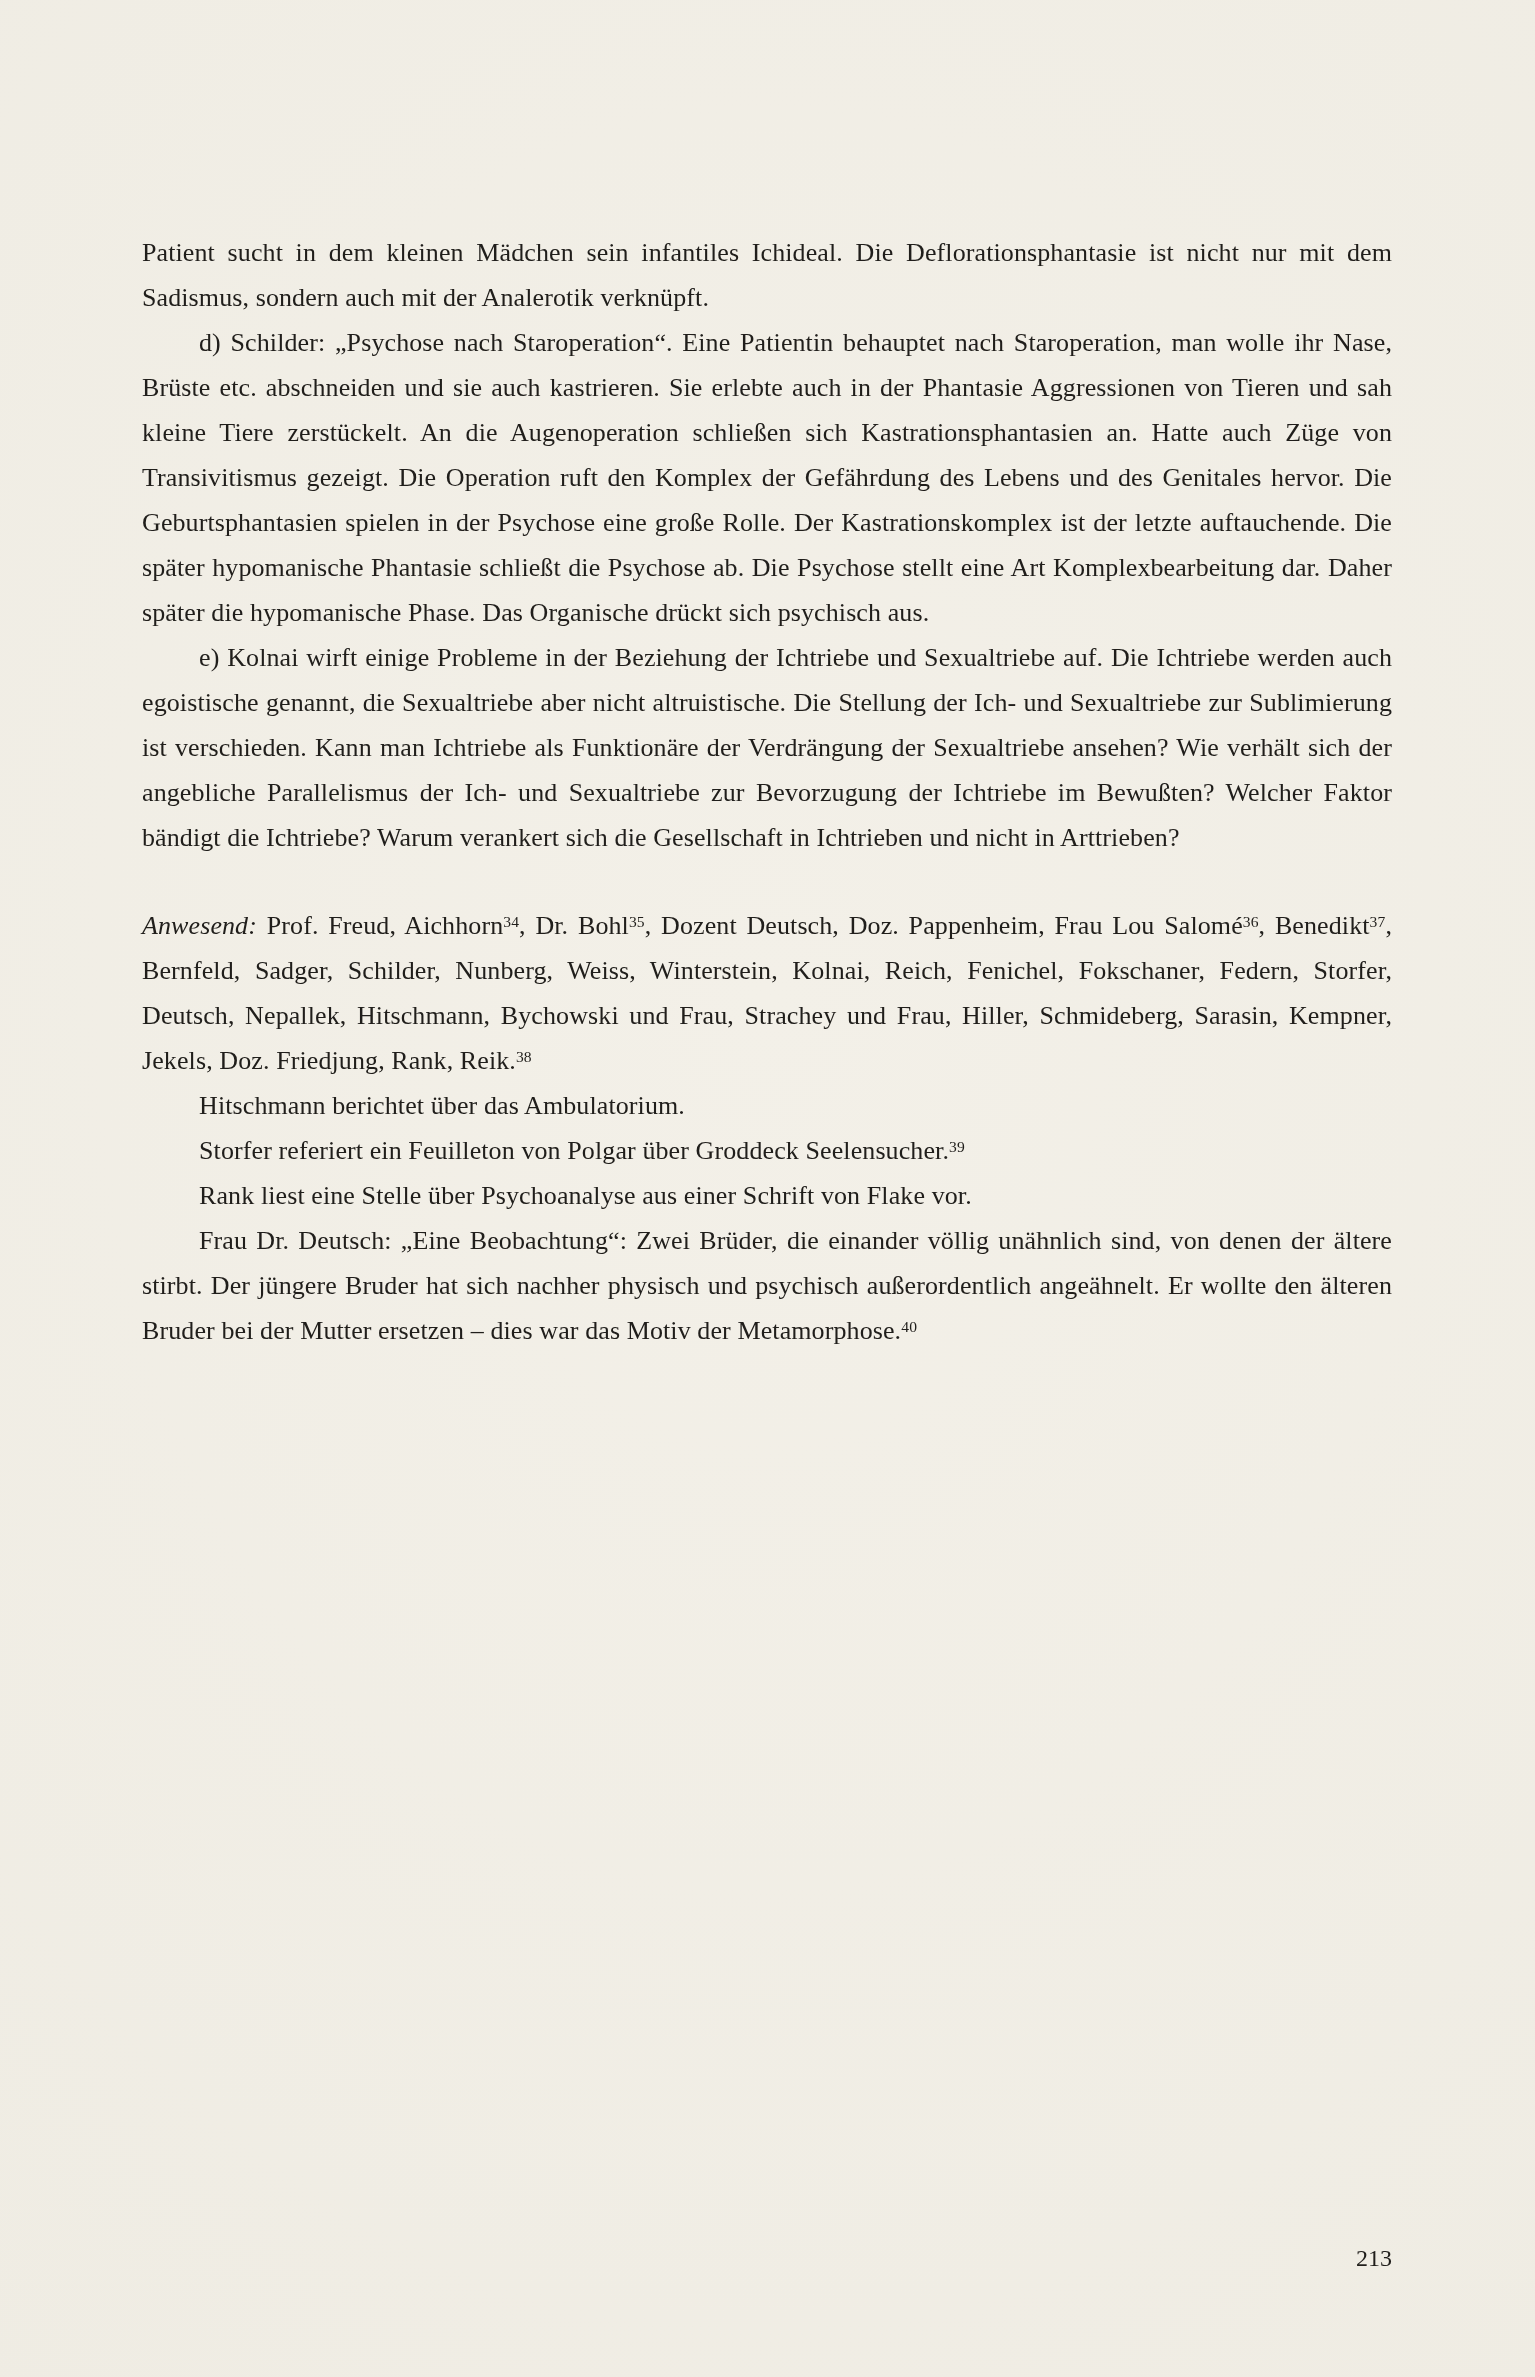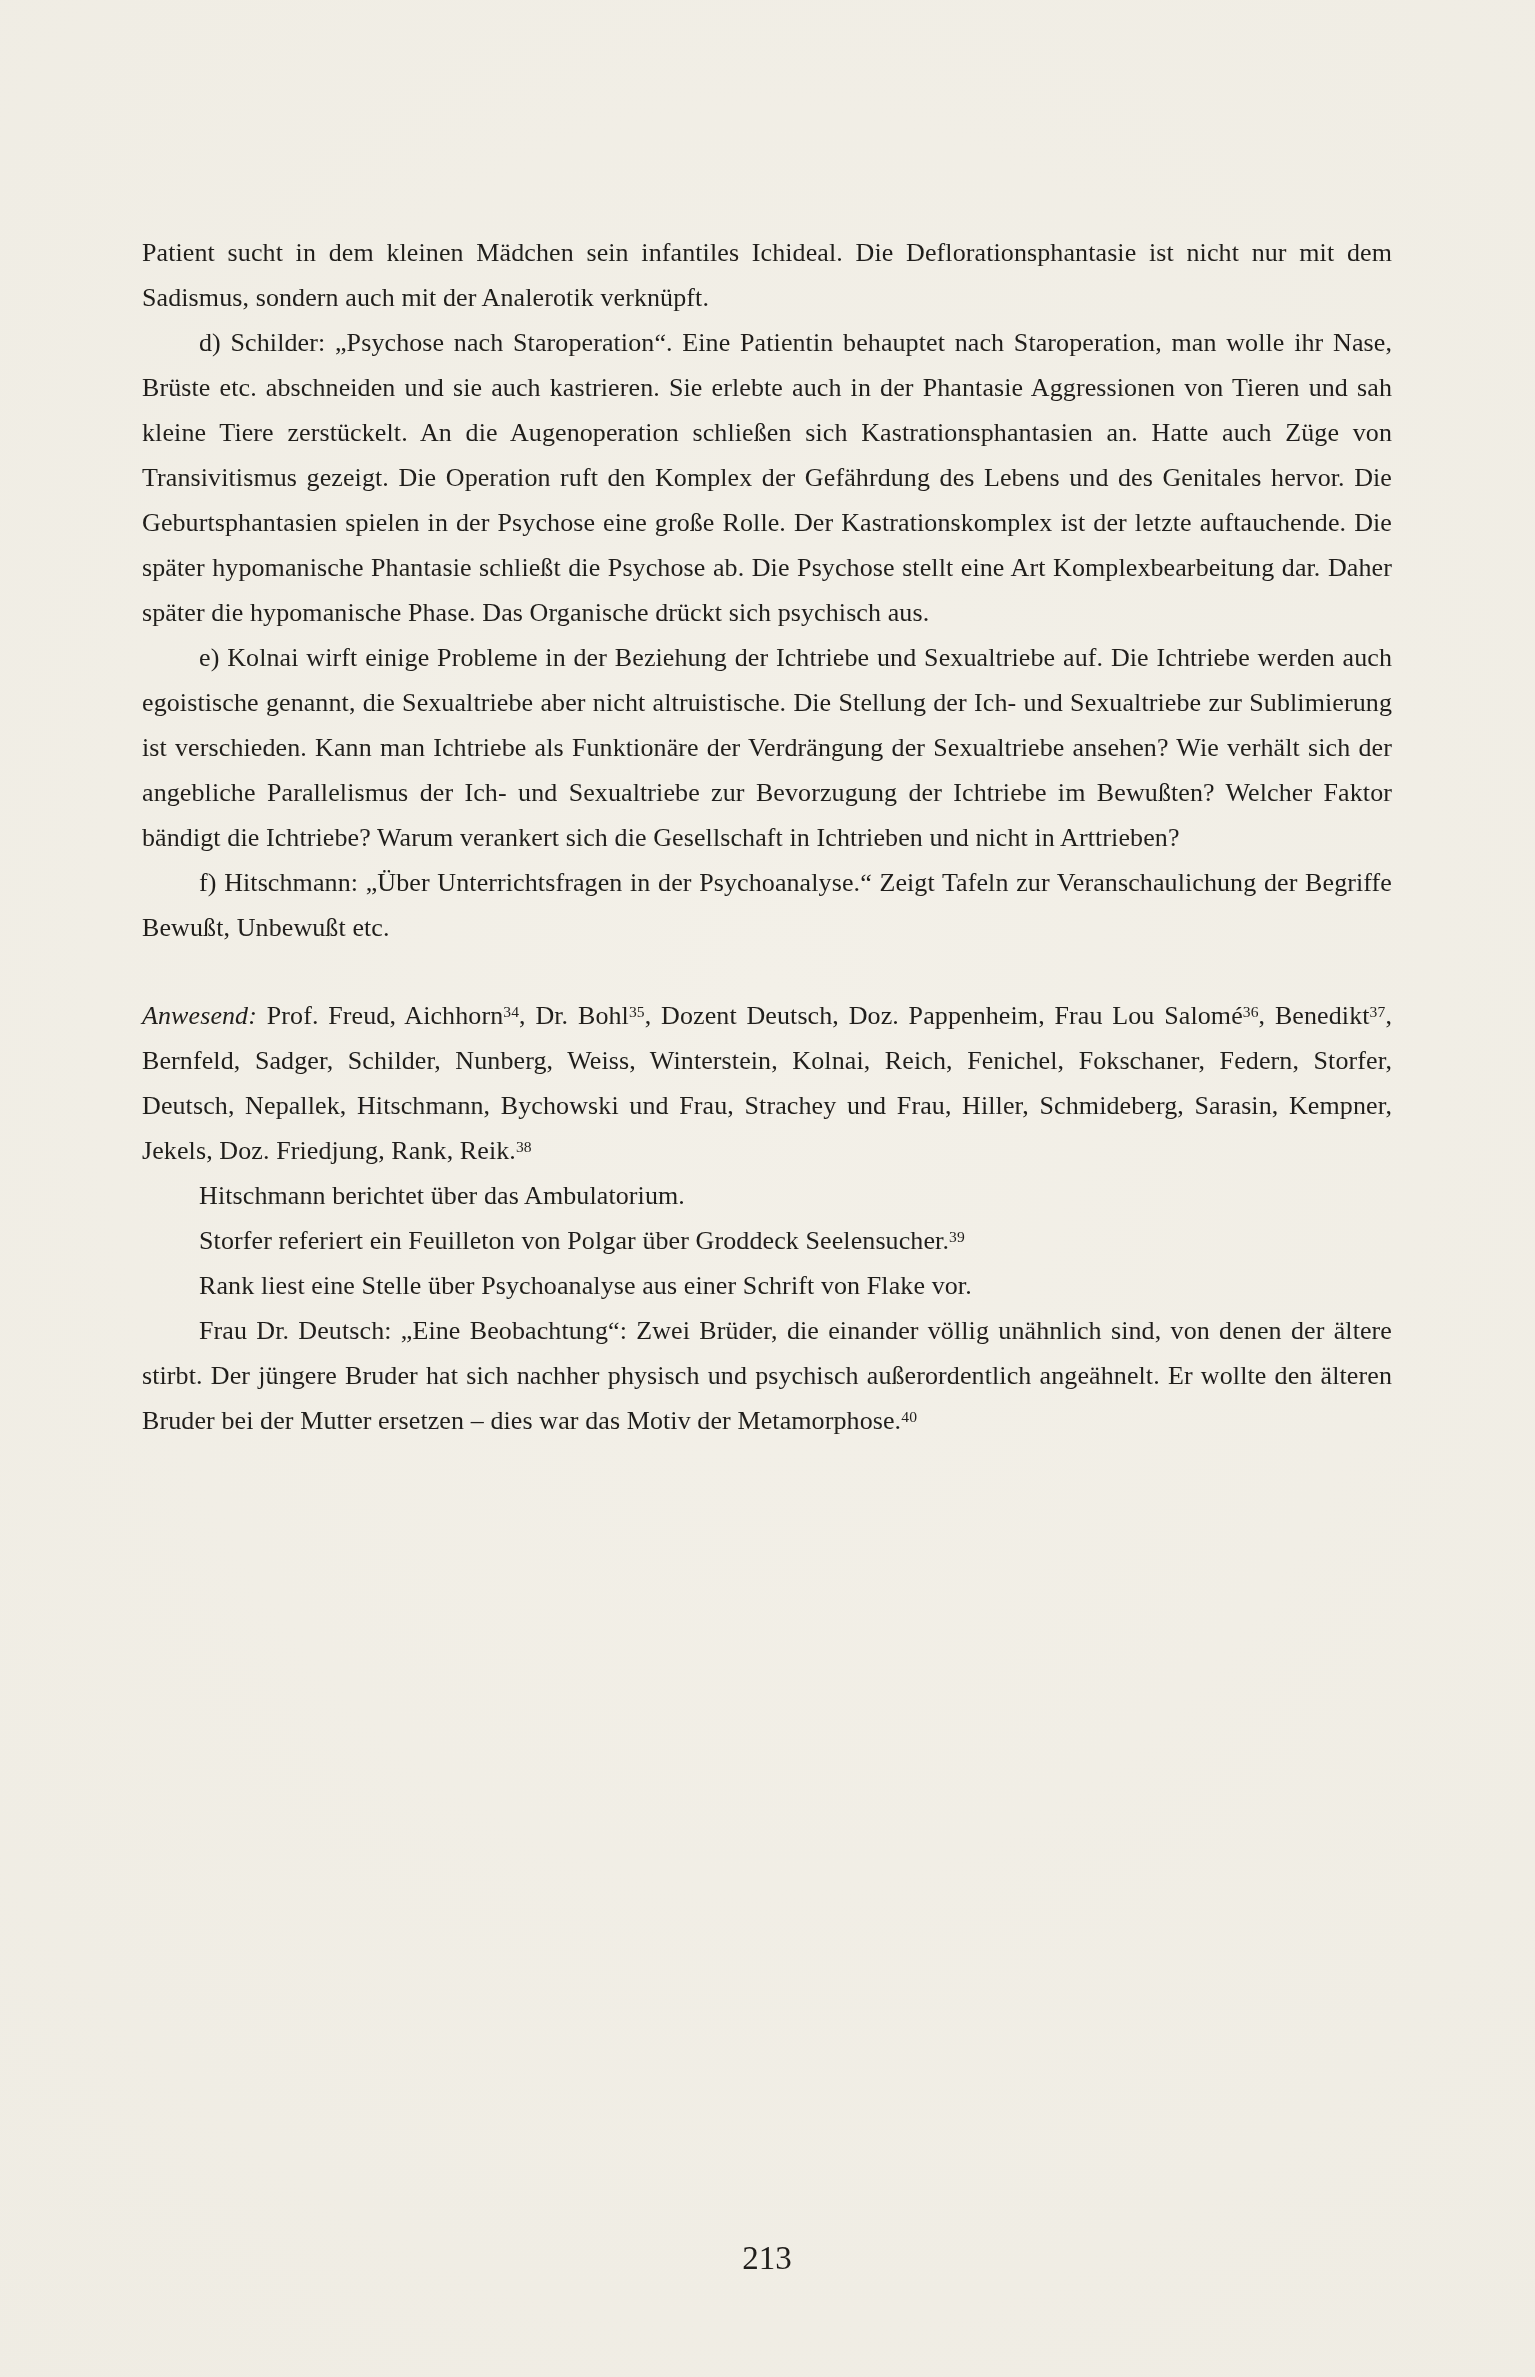--- a/index.html
+++ b/index.html
@@ -49,36 +49,35 @@
     position: relative;
     top: -0.48em;
   }
   .text-block em {
   }
   .page-number {
     position: absolute;
     left: 142px;
     top: 2236px;
     width: 1250px;
-    text-align: center;
-    font-size: 33px;
+    text-align: right;
+    font-size: 24px;
     line-height: 45px;
     color: #201e1b;
   }
 </style>
 </head>
 <body>
 
 <div class="book-page">
   <div class="text-block">
 
   <p><span>Patient sucht in dem kleinen Mädchen sein infantiles Ichideal. Die Deflorationsphantasie ist nicht nur mit dem Sadismus, sondern auch mit der Analerotik verknüpft.</span></p>
       <p class="indent"><span>d) Schilder: „Psychose nach Staroperation“. Eine Patientin behauptet nach Staroperation, man wolle ihr Nase, Brüste etc. abschneiden und sie auch kastrieren. Sie erlebte auch in der Phantasie Aggressionen von Tieren und sah kleine Tiere zerstückelt. An die Augenoperation schließen sich Kastrationsphantasien an. Hatte auch Züge von Transivitismus gezeigt. Die Operation ruft den Komplex der Gefährdung des Lebens und des Genitales hervor. Die Geburtsphantasien spielen in der Psychose eine große Rolle. Der Kastrationskomplex ist der letzte auftauchende. Die später hypomanische Phantasie schließt die Psychose ab. Die Psychose stellt eine Art Komplexbearbeitung dar. Daher später die hypomanische Phase. Das Organische drückt sich psychisch aus.</span></p>
       <p class="indent"><span>e) Kolnai wirft einige Probleme in der Beziehung der Ichtriebe und Sexualtriebe auf. Die Ichtriebe werden auch egoistische genannt, die Sexualtriebe aber nicht altruistische. Die Stellung der Ich- und Sexualtriebe zur Sublimierung ist verschieden. Kann man Ichtriebe als Funktionäre der Verdrängung der Sexualtriebe ansehen? Wie verhält sich der angebliche Parallelismus der Ich- und Sexualtriebe zur Bevorzugung der Ichtriebe im Bewußten? Welcher Faktor bändigt die Ichtriebe? Warum verankert sich die Gesellschaft in Ichtrieben und nicht in Arttrieben?</span></p>
-      <p class="indent"><span>f) Hitschmann: „Über Unterrichtsfragen in der Psychoanalyse.“ Zeigt Tafeln zur Veranschaulichung der Begriffe Bewußt, Unbewußt etc.</span></p>
       <p class="space-before"><em>Anwesend:</em><span> Prof. Freud, Aichhorn</span><sup>34</sup><span>, Dr. Bohl</span><sup>35</sup><span>, Dozent Deutsch, Doz. Pappenheim, Frau Lou Salomé</span><sup>36</sup><span>, Benedikt</span><sup>37</sup><span>, Bernfeld, Sadger, Schilder, Nunberg, Weiss, Winterstein, Kolnai, Reich, Fenichel, Fokschaner, Federn, Storfer, Deutsch, Nepallek, Hitschmann, Bychowski und Frau, Strachey und Frau, Hiller, Schmideberg, Sarasin, Kempner, Jekels, Doz. Friedjung, Rank, Reik.</span><sup>38</sup></p>
       <p class="indent"><span>Hitschmann berichtet über das Ambulatorium.</span></p>
       <p class="indent"><span>Storfer referiert ein Feuilleton von Polgar über Groddeck Seelensucher.</span><sup>39</sup></p>
       <p class="indent"><span>Rank liest eine Stelle über Psychoanalyse aus einer Schrift von Flake vor.</span></p>
       <p class="indent"><span>Frau Dr. Deutsch: „Eine Beobachtung“: Zwei Brüder, die einander völlig unähnlich sind, von denen der ältere stirbt. Der jüngere Bruder hat sich nachher physisch und psychisch außerordentlich angeähnelt. Er wollte den älteren Bruder bei der Mutter ersetzen – dies war das Motiv der Metamorphose.</span><sup>40</sup></p>
     </div>
   <div class="page-number">213</div>
 </div>
 
 

